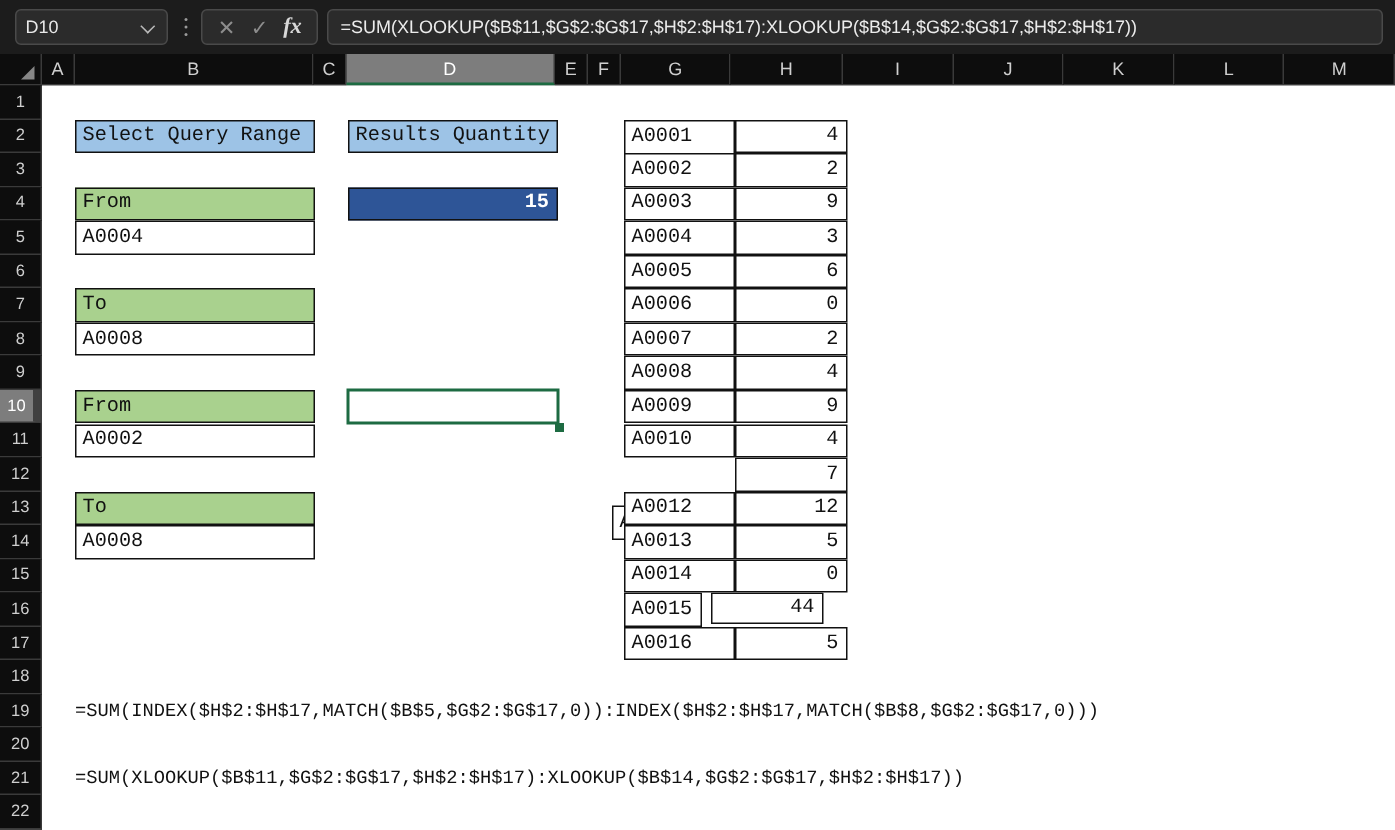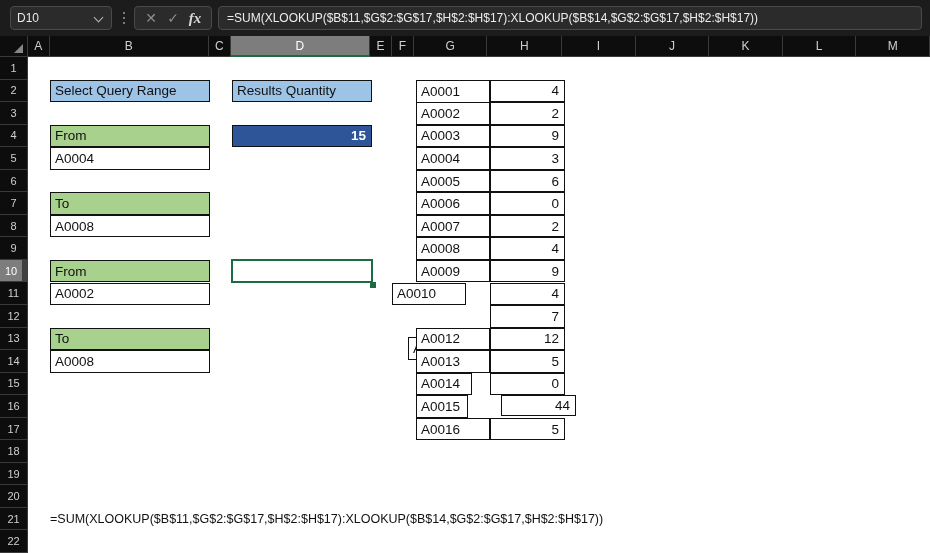--- a/index.html
+++ b/index.html
@@ -187,20 +187,21 @@
     border-right: 6px solid #404040;
   }
 
   
   #sheet {
     position: absolute;
     left: 28px; top: 57px;
     width: 902px; height: 496px;
     background: #ffffff;
     overflow: hidden;
+    font-family: Liberation Mono, monospace;
   }
   .cell {
     position: absolute;
     box-sizing: border-box;
     font-size: 13.5px;
     color: #111111;
     display: flex;
     align-items: center;
     white-space: nowrap;
   }
@@ -326,28 +327,29 @@
     <div class="cell bordered fill-white pad-l" style="left: 388px; top: 112.75px; width: 74px; height: 22.55px;">A0005</div>
     <div class="cell bordered fill-white right pad-r" style="left: 462px; top: 112.75px; width: 75px; height: 22.55px;">6</div>
     <div class="cell bordered fill-white pad-l" style="left: 388px; top: 135.3px; width: 74px; height: 22.55px;">A0006</div>
     <div class="cell bordered fill-white right pad-r" style="left: 462px; top: 135.3px; width: 75px; height: 22.55px;">0</div>
     <div class="cell bordered fill-white pad-l" style="left: 388px; top: 157.85px; width: 74px; height: 22.55px;">A0007</div>
     <div class="cell bordered fill-white right pad-r" style="left: 462px; top: 157.85px; width: 75px; height: 22.55px;">2</div>
     <div class="cell bordered fill-white pad-l" style="left: 388px; top: 180.4px; width: 74px; height: 22.55px;">A0008</div>
     <div class="cell bordered fill-white right pad-r" style="left: 462px; top: 180.4px; width: 75px; height: 22.55px;">4</div>
     <div class="cell bordered fill-white pad-l" style="left: 388px; top: 202.95px; width: 74px; height: 22.55px;">A0009</div>
     <div class="cell bordered fill-white right pad-r" style="left: 462px; top: 202.95px; width: 75px; height: 22.55px;">9</div>
-    <div class="cell bordered fill-white pad-l" style="left: 364px; top: 225.5px; width: 74px; height: 22.55px;">A0010</div>
+    <div class="cell bordered fill-white pad-l" style="left: 388px; top: 225.5px; width: 74px; height: 22.55px;">A0010</div>
     <div class="cell bordered fill-white right pad-r" style="left: 462px; top: 225.5px; width: 75px; height: 22.55px;">4</div>
     <div class="cell bordered fill-white pad-l" style="left: 380px; top: 248.05px; width: 74px; height: 22.55px; margin-top: 32px;">A0011</div>
     <div class="cell bordered fill-white right pad-r" style="left: 462px; top: 248.05px; width: 75px; height: 22.55px;">7</div>
     <div class="cell bordered fill-white pad-l" style="left: 388px; top: 270.6px; width: 74px; height: 22.55px;">A0012</div>
     <div class="cell bordered fill-white right pad-r" style="left: 462px; top: 270.6px; width: 75px; height: 22.55px;">12</div>
     <div class="cell bordered fill-white pad-l" style="left: 388px; top: 293.15px; width: 74px; height: 22.55px;">A0013</div>
     <div class="cell bordered fill-white right pad-r" style="left: 462px; top: 293.15px; width: 75px; height: 22.55px;">5</div>
-    <div class="cell bordered fill-white pad-l" style="left: 388px; top: 315.7px; width: 56px; height: 22.55px;">A0014</div>
+    <div class="cell bordered fill-white pad-l" style="left: 388px; top: 315.7px; width: 74px; height: 22.55px;">A0014</div>
     <div class="cell bordered fill-white right pad-r" style="left: 462px; top: 315.7px; width: 75px; height: 22.55px;">0</div>
     <div class="cell bordered fill-white pad-l" style="left: 388px; top: 338.25px; width: 52px; height: 22.55px;">A0015</div>
-    <div class="cell bordered fill-white right pad-r" style="left: 473px; top: 338.25px; width: 75px; height: 21px;">44</div>
+    <div class="cell bordered fill-white right pad-r" style="left: 446px; top: 338.25px; width: 75px; height: 21px;">44</div>
     <div class="cell bordered fill-white pad-l" style="left: 388px; top: 360.8px; width: 74px; height: 22.55px;">A0016</div>
     <div class="cell bordered fill-white right pad-r" style="left: 462px; top: 360.8px; width: 75px; height: 22.55px;">5</div>
+    <div class="freeform" style="left: 22px; top: 405.9px; height: 22.55px;">=SUM(INDEX($H$2:$H$17,MATCH($B$5,$G$2:$G$17,0)):INDEX($H$2:$H$17,MATCH($B$8,$G$2:$G$17,0)))</div>
     <div class="freeform" style="left: 22px; top: 451px; height: 22.55px;">=SUM(XLOOKUP($B$11,$G$2:$G$17,$H$2:$H$17):XLOOKUP($B$14,$G$2:$G$17,$H$2:$H$17))</div>
   </div>
 
 </body></html>

